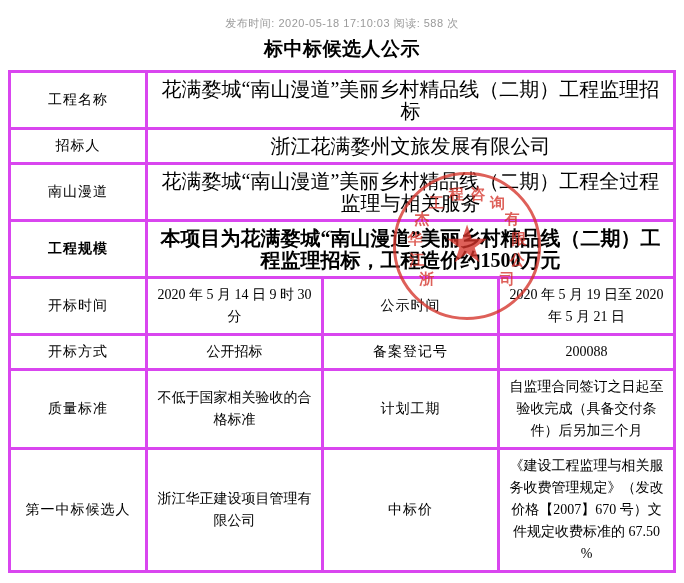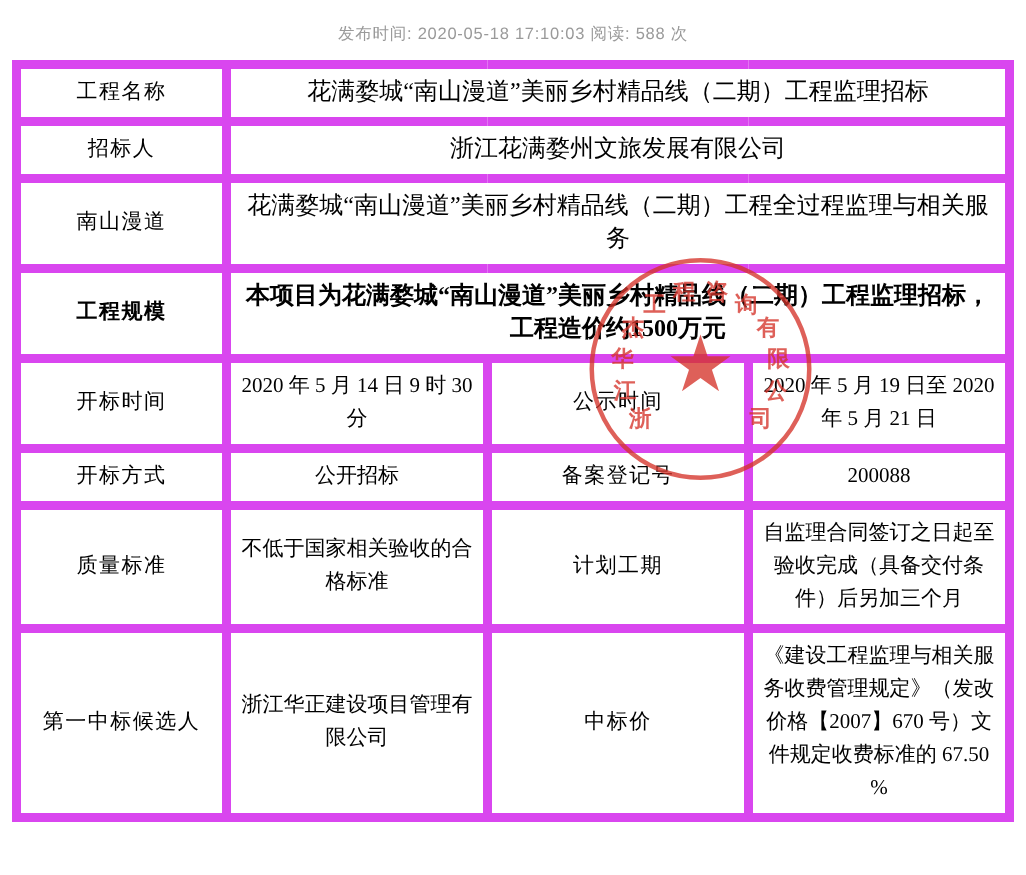--- a/index.html
+++ b/index.html
@@ -42,21 +42,21 @@
     font-family: "Liberation Serif", serif;
   }
   table.main {
     width: 668px;
     border-collapse: collapse;
     table-layout: fixed;
     margin: 0 auto;
     font-size: 14px;
   }
   table.main td {
-    border: 6px solid #d946ef;
+    border: 3px solid #d946ef;
     padding: 5px 6px;
     text-align: center;
     vertical-align: middle;
     line-height: 22px;
   }
   td.label {
     width: 122px;
     font-size: 14px;
     letter-spacing: 1px;
   }
@@ -65,21 +65,21 @@
     font-size: 14px;
     letter-spacing: 1px;
   }
   td.val-left {
     text-align: left;
   }
   .bold-row td {
     font-weight: bold;
   }
   .wide-val {
-    font-size: 16px;
+    font-size: 20px;
   }
   
   .stamp {
     position: absolute;
     left: 393px;
     top: 172px;
     width: 142px;
     height: 142px;
     border: 3px solid #d5342b;
     border-radius: 50%;
@@ -122,20 +122,21 @@
   }
 </style>
 </head>
 <body>
 
 <div class="page">
 
   <div class="meta-line">发布时间: 2020-05-18 17:10:03  阅读: 588 次</div>
 
   <div class="doc-title">
+    <div>标中标候选人公示</div>
   </div>
 
   <table class="main">
     <tbody>
       <tr>
         <td class="label">工程名称</td>
         <td colspan="3" class="wide-val">花满婺城“南山漫道”美丽乡村精品线（二期）工程监理招标</td>
       </tr>
       <tr>
         <td class="label">招标人</td>

